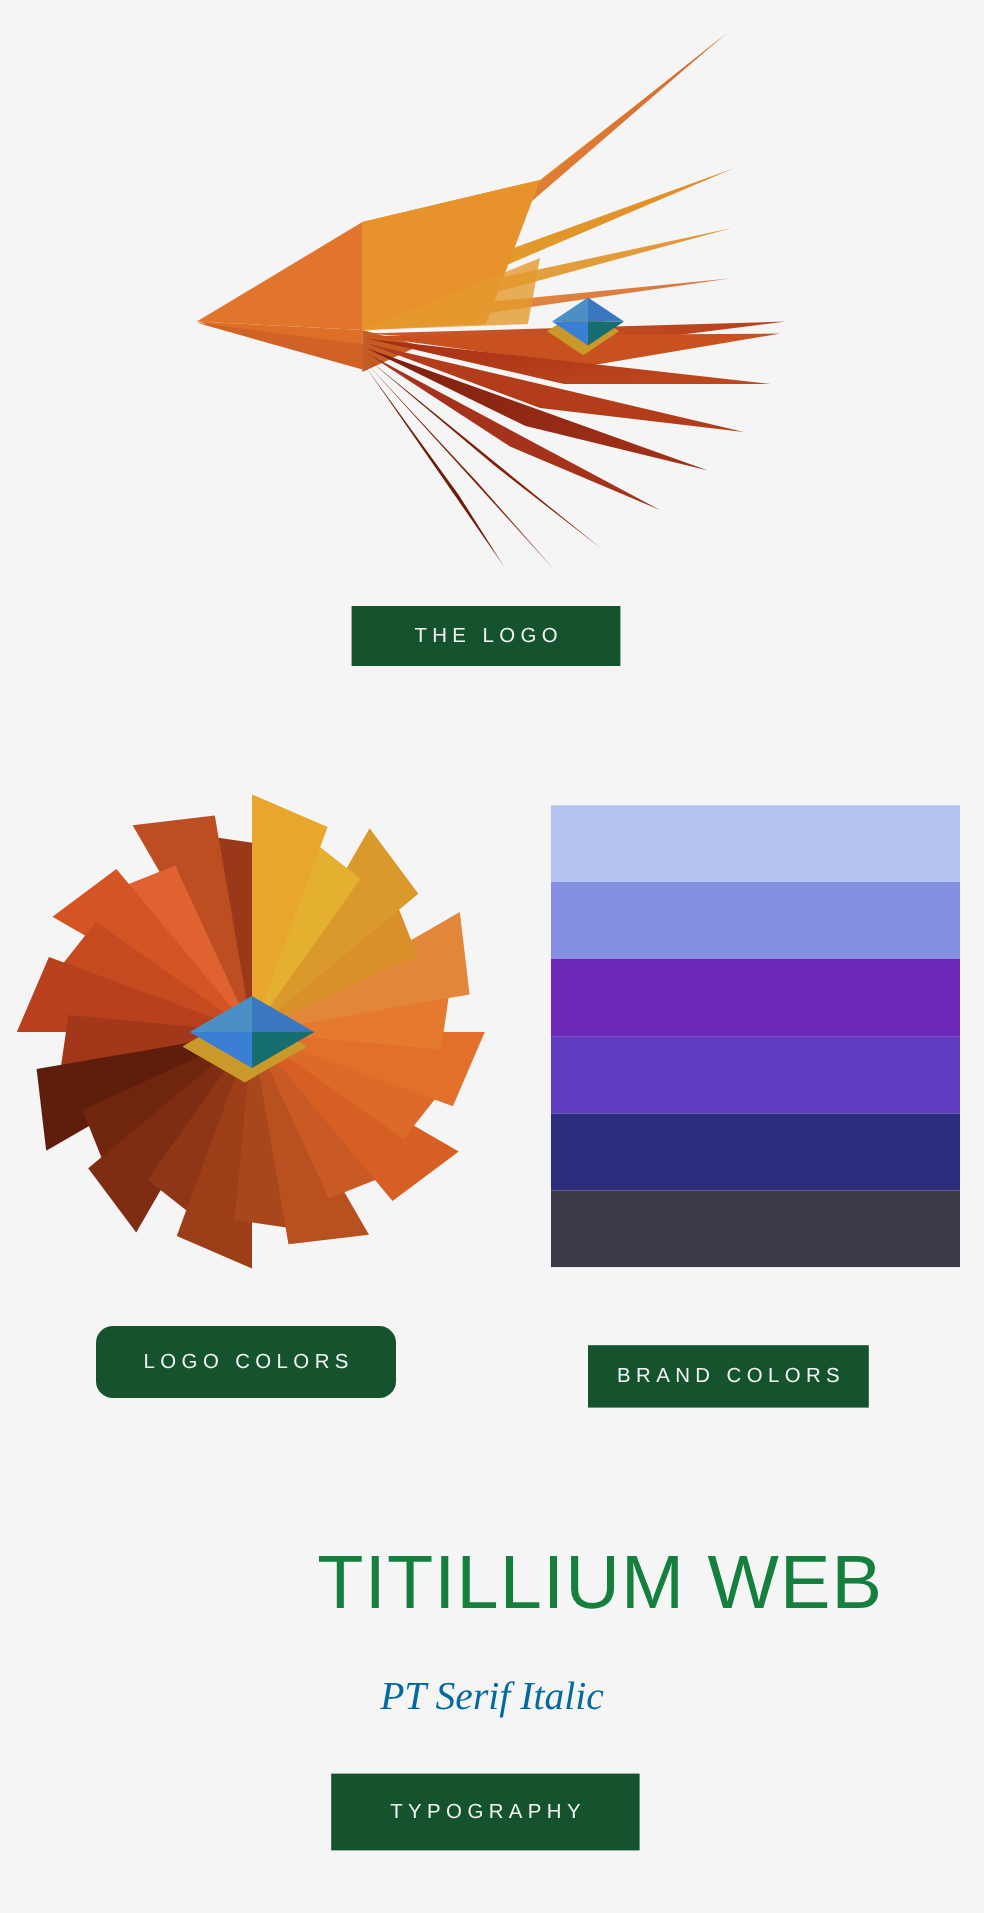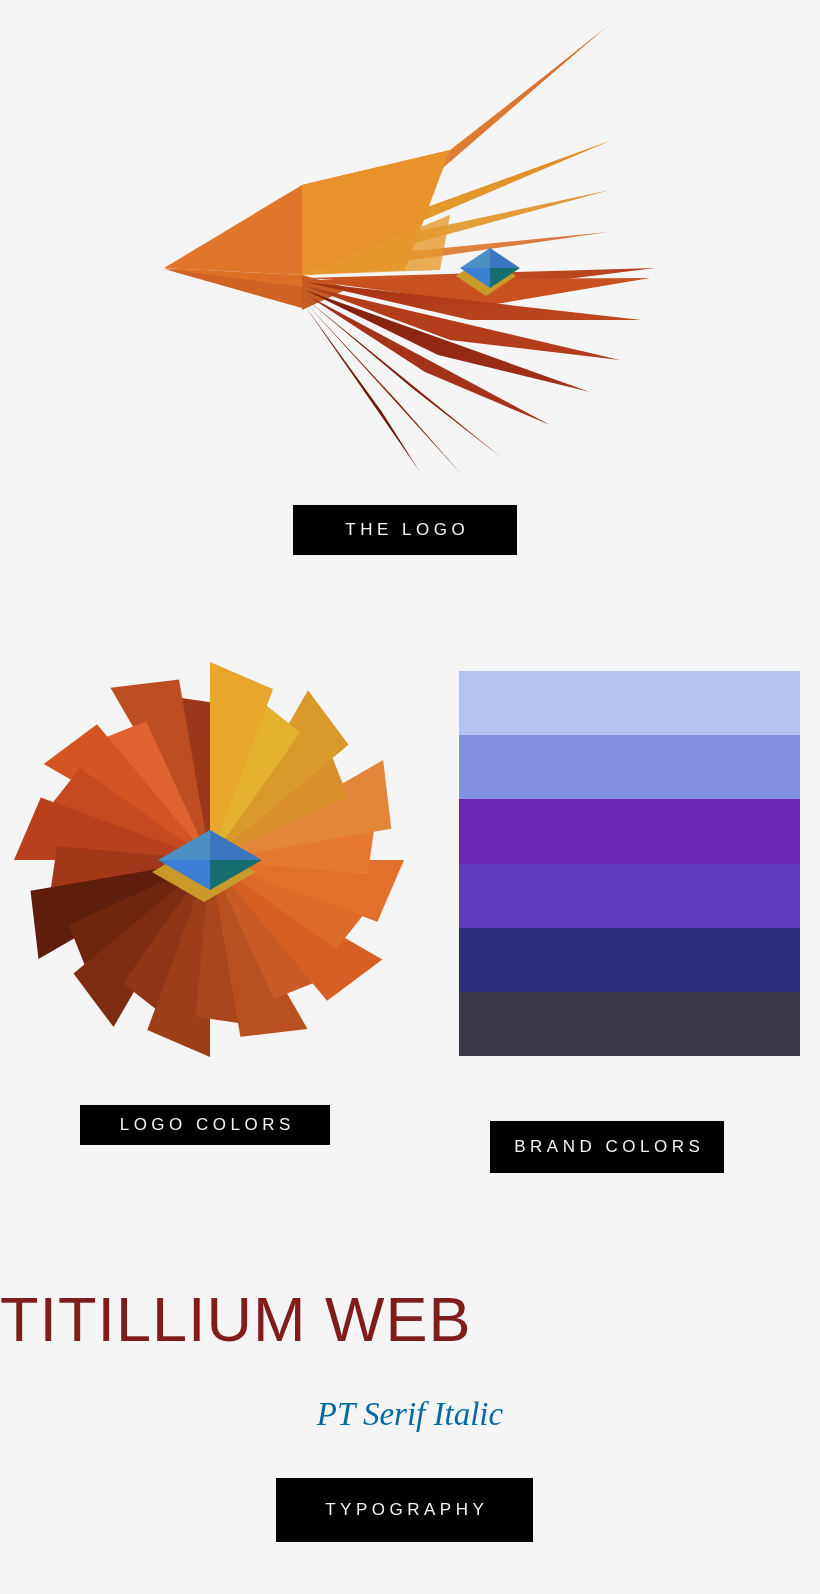--- a/index.html
+++ b/index.html
@@ -15,21 +15,21 @@
     width:820px; height:1594px;
     background:#f5f5f5;
   }
 
   
   .caption {
     position:absolute;
     display:flex;
     align-items:center;
     justify-content:center;
-    background:#000000;
+    background:#14532d;
     color:#f2f3f5;
     font-size:17px;
     letter-spacing:4.5px;
     font-weight:400;
     white-space:nowrap;
     text-indent:4.5px;
   }
 
   
   #logo-mark {
@@ -43,21 +43,21 @@
   }
 
   
   #pinwheel-mark {
     position:absolute;
     left:5px; top:655px;
     width:410px; height:410px;
   }
   #cap-logo-colors {
     left:80px; top:1105px;
-    width:250px; height:40px;
+    width:250px; height:60px;border-radius:14px;
   }
 
   
   #brand-swatch {
     position:absolute;
     left:459px; top:671px;
     width:341px; height:385px;
     display:flex;
     flex-direction:column;
     overflow:hidden;
@@ -66,26 +66,26 @@
   #cap-brand-colors {
     left:490px; top:1121px;
     width:234px; height:52px;
   }
 
   
   #type-primary {
     position:absolute;
     left:0; top:1288px;
     width:736px;
-    text-align:left;
+    text-align:right;
     font-family:"Liberation Sans", sans-serif;
     font-weight:400;
     font-size:63px;
     letter-spacing:1px;
-    color:#7f1d1d;
+    color:#15803d;
     line-height:1;
   }
   #type-secondary {
     position:absolute;
     left:0; top:1398px;
     width:820px;
     text-align:center;
     font-family:"Liberation Serif", serif;
     font-style:italic;
     font-weight:400;

